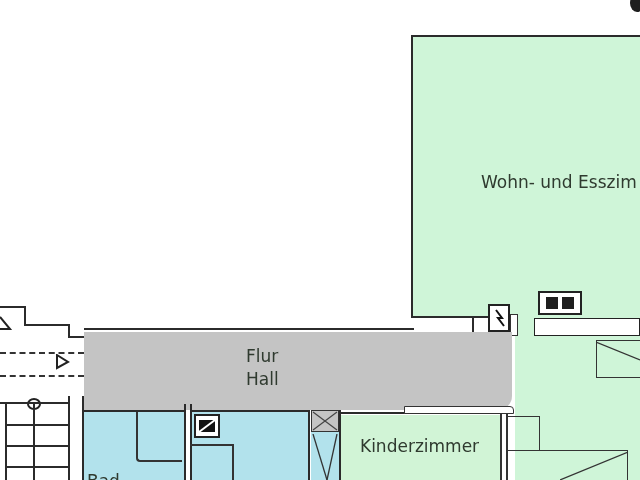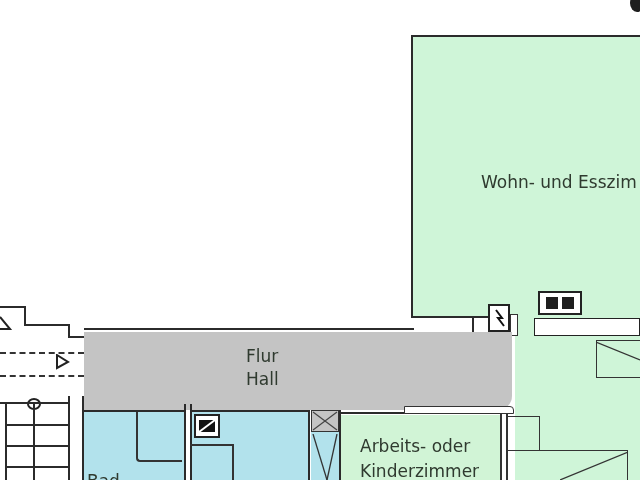--- a/index.html
+++ b/index.html
@@ -96,21 +96,20 @@
       <line x1="26" y1="0" x2="16" y2="46" stroke="#333" stroke-width="1.3"></line>
     </svg>
   <div class="room-label" style="left:87px;top:470px;font-size:17px;">Bad</div>
 
   <div class="abs" style="left:341px;top:415px;width:160px;height:65px;background:#d1f4d6;"></div>
   <div class="wall" style="left:339px;top:410px;width:2px;height:70px;"></div>
   <div class="wall" style="left:339px;top:412px;width:66px;height:2px;"></div>
   <div class="abs" style="left:404px;top:406px;width:110px;height:8px;border:1.5px solid #333;border-radius:0 4px 0 0;background:#fff;"></div>
   <div class="abs" style="left:500px;top:414px;width:8px;height:66px;border-left:2px solid #333;border-right:2px solid #333;background:#fff;"></div>
   <div class="room-label" style="left:360px;top:434px;font-size:17px;line-height:25px;">
-    <span>Arbeits- oder</span>
     <span>Kinderzimmer</span>
   </div>
 
   <div class="abs" style="left:508px;top:416px;width:32px;height:34px;border-top:1.5px solid #333;border-right:1.5px solid #333;"></div>
   <div class="abs" style="left:508px;top:450px;width:120px;height:30px;border-top:1.5px solid #333;border-right:1.5px solid #333;"></div>
   <svg class="abs" style="left:560px;top:450px;" width="68" height="30">
       <line x1="68" y1="2" x2="0" y2="30" stroke="#333" stroke-width="1.2"></line>
     </svg>
 
   <div class="room-label" style="left:481px;top:169px;font-size:17px;line-height:27px;">

